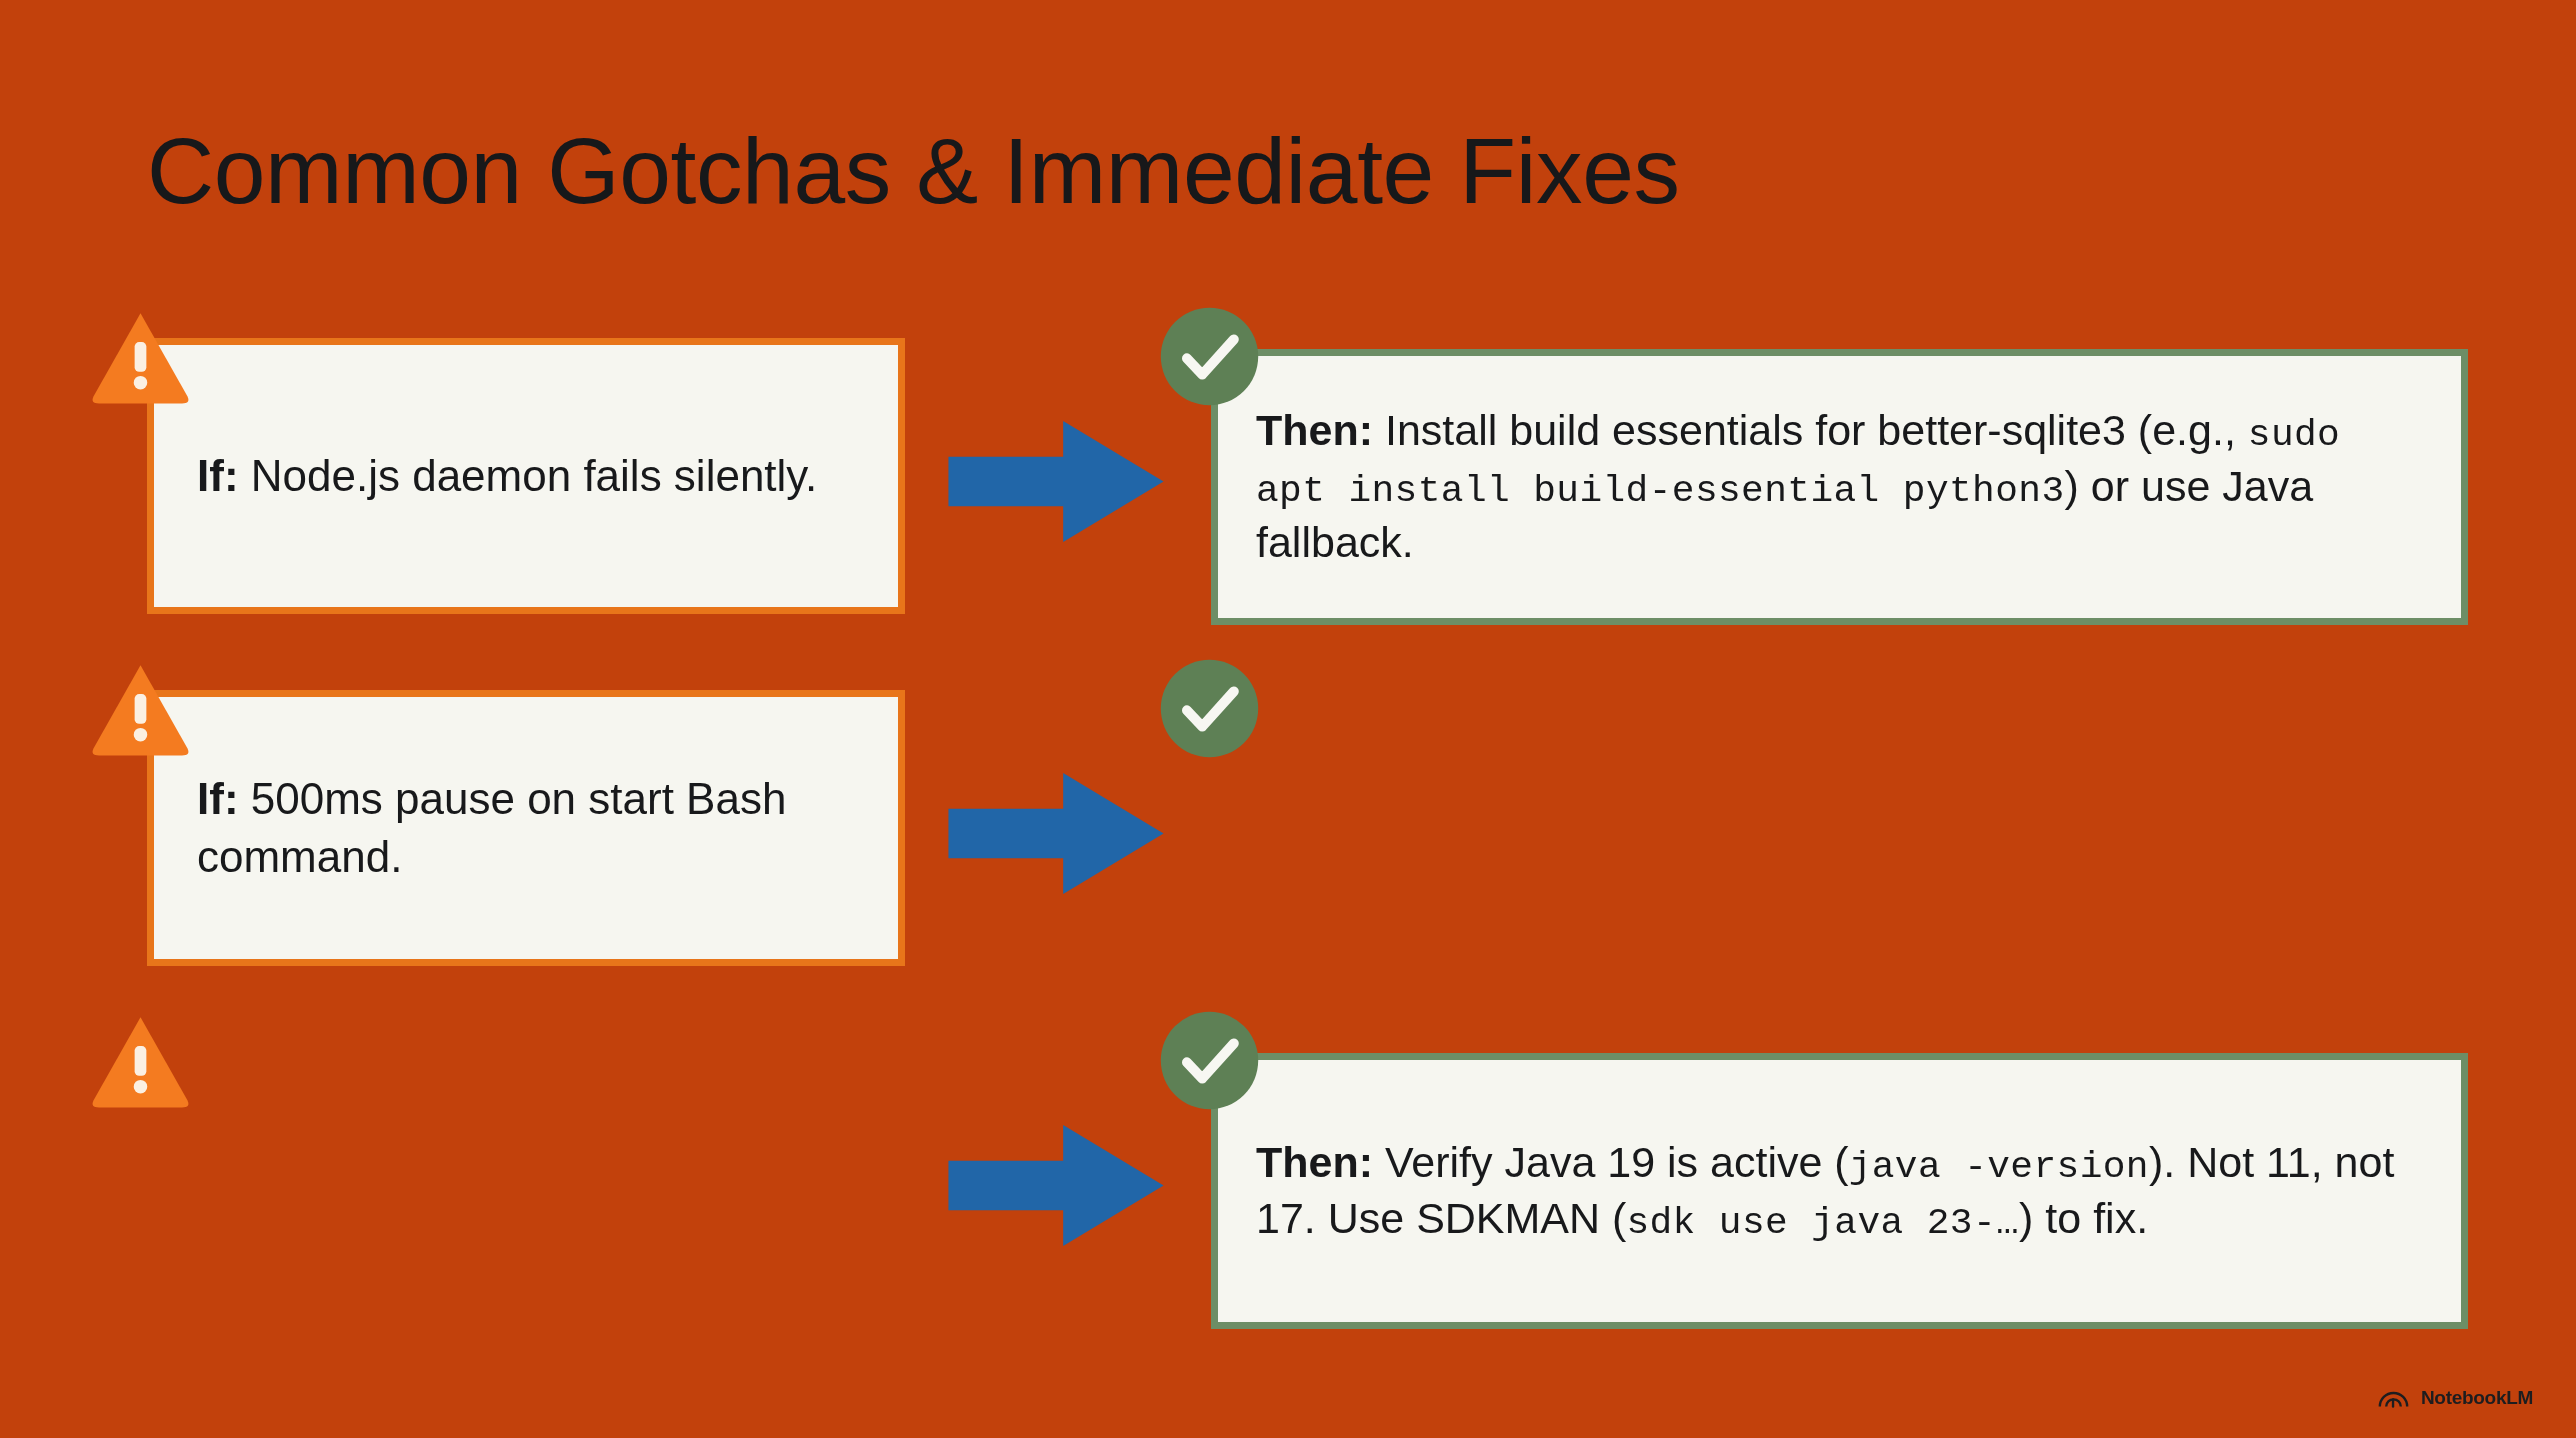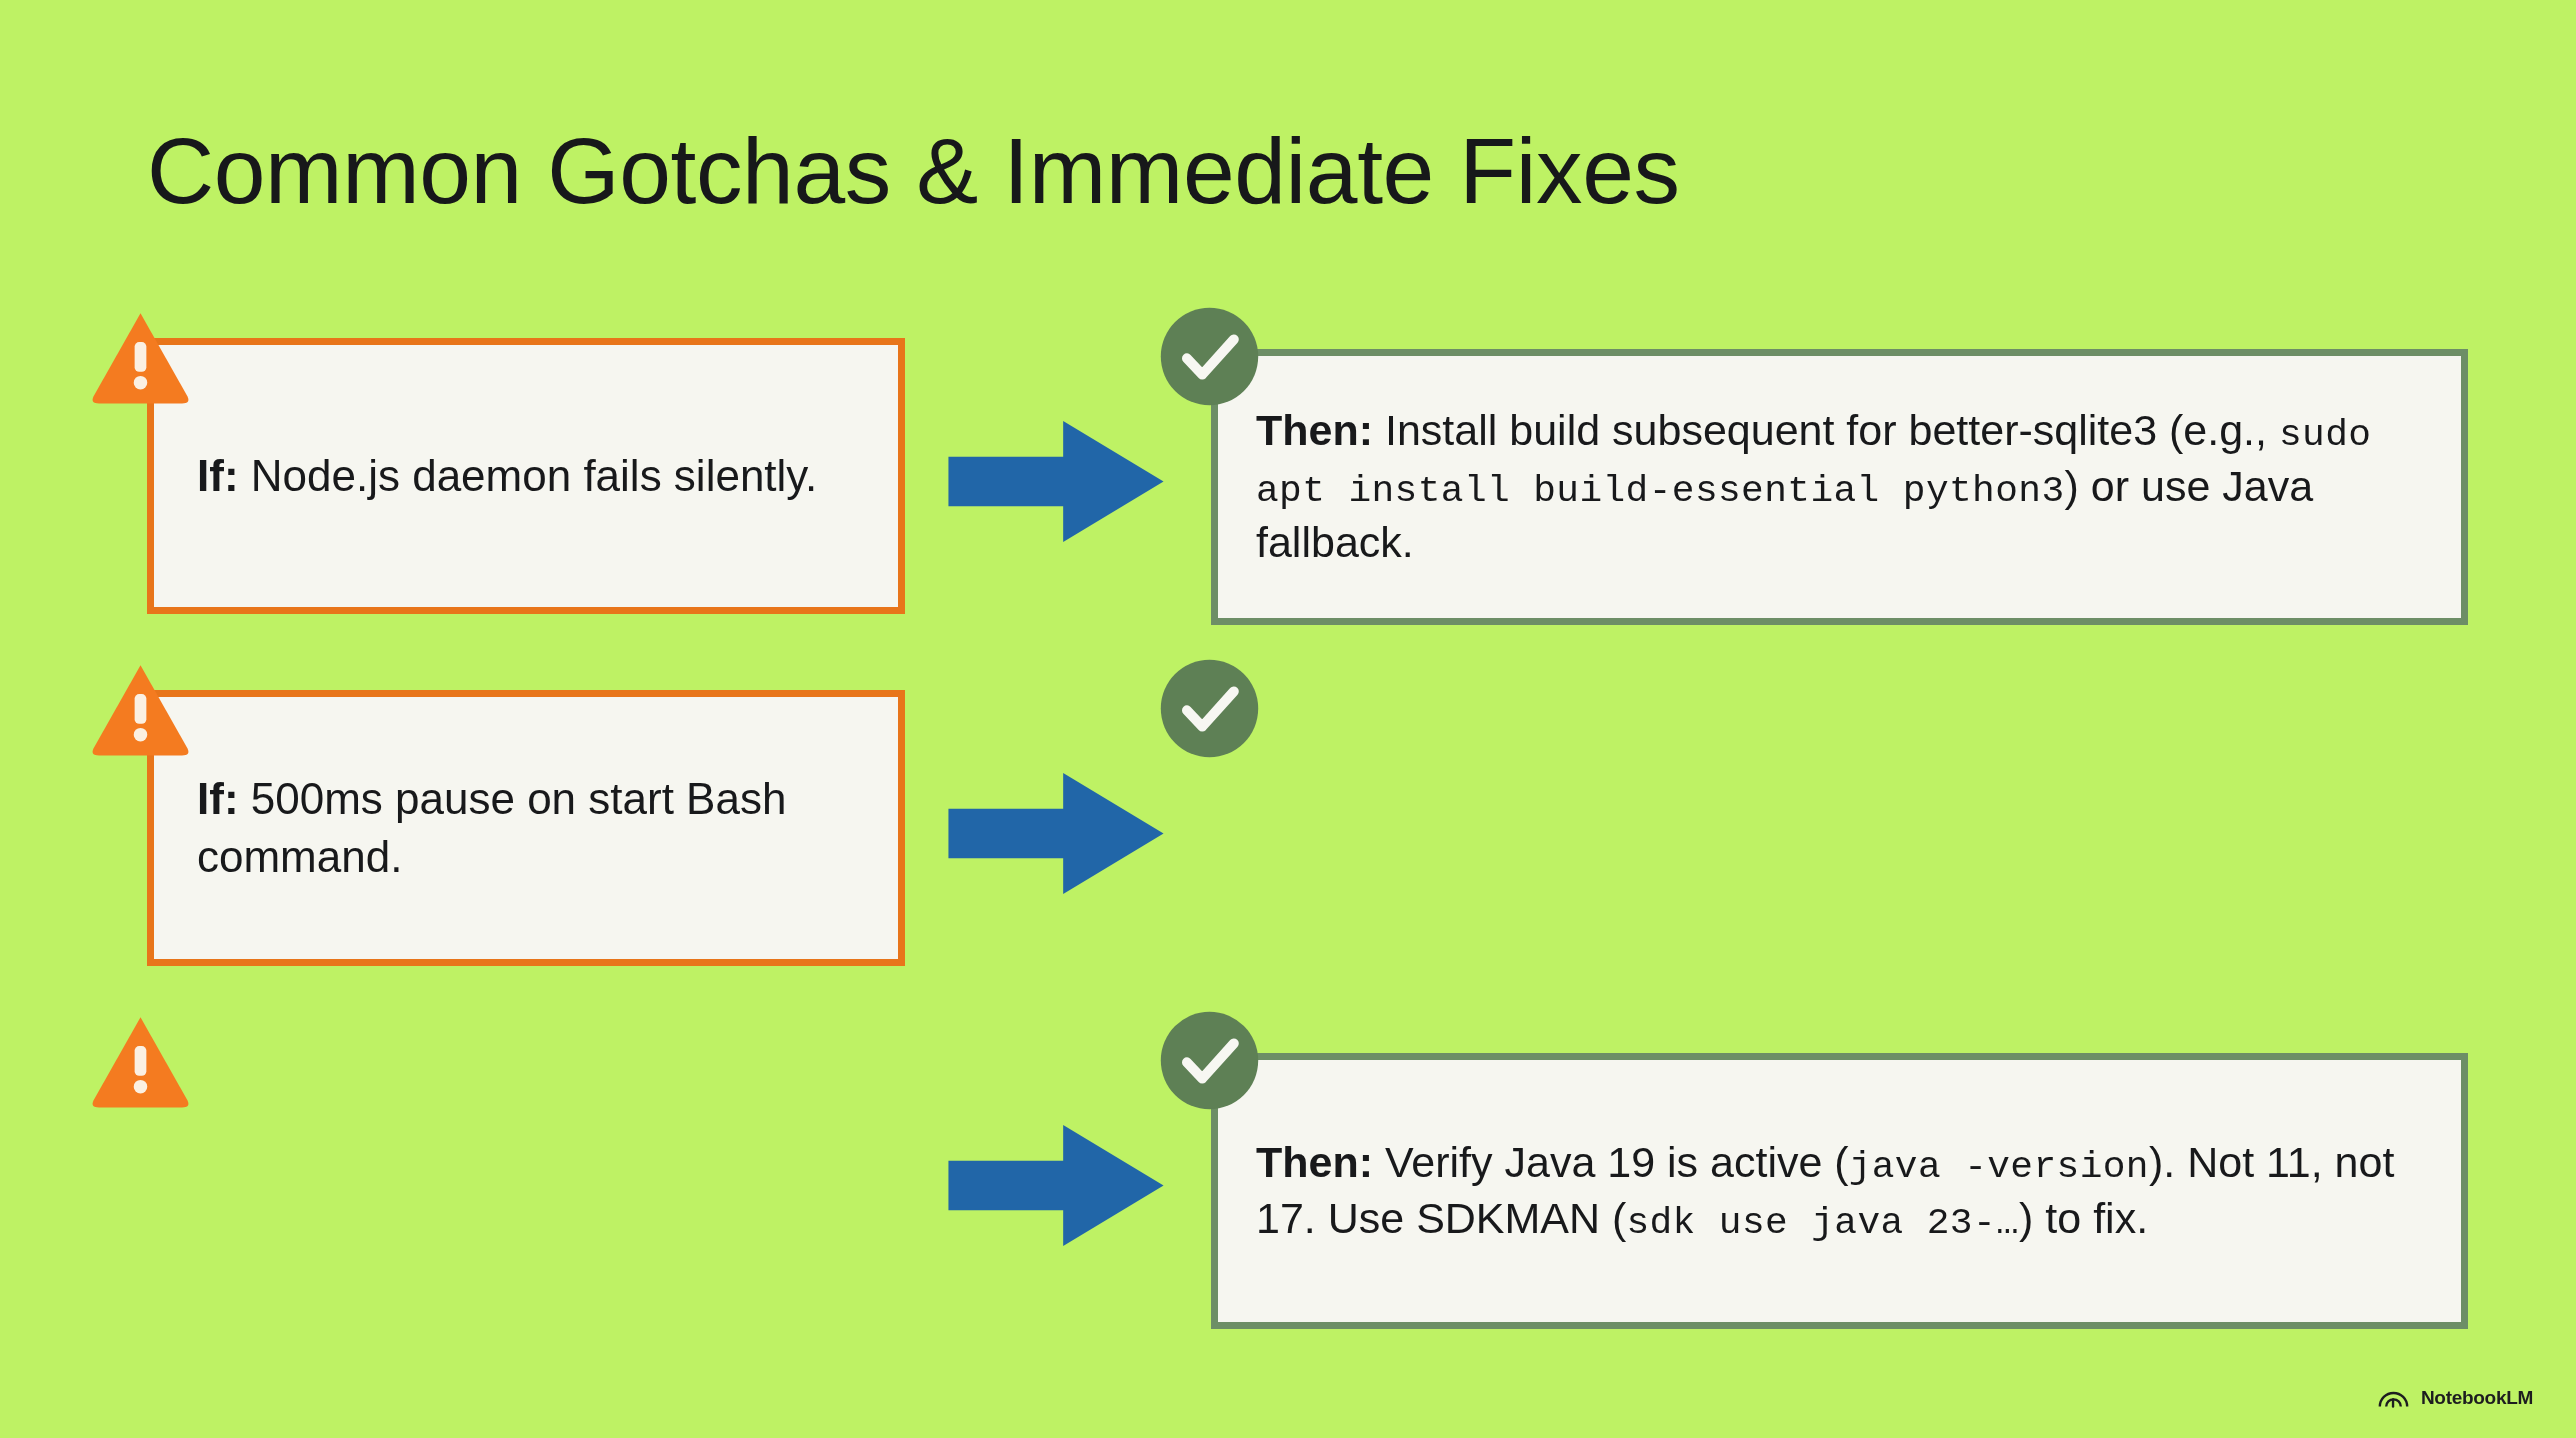--- a/index.html
+++ b/index.html
@@ -10,21 +10,21 @@
   }
   body {
     font-family: "Liberation Sans", sans-serif;
     -webkit-font-smoothing: antialiased;
   }
 
   .slide {
     position: relative;
     width: 2576px;
     height: 1438px;
-    background: #bef264;
+    background: #c2410c;
     overflow: hidden;
     box-sizing: border-box;
   }
 
   
   .slide-title {
     position: absolute;
     left: 147px;
     top: 119px;
     font-size: 93px;
@@ -164,21 +164,21 @@
         <path d="M0 40 L128 40 L128 0 L240 67.5 L128 135 L128 95 L0 95 Z" fill="#2166a8"></path>
       </svg>
 
       <svg class="icon-check" viewBox="0 0 112 112">
         <circle cx="56" cy="56" r="54" fill="#5e8055"></circle>
         <path d="M31 58 L48 76 L83 37" fill="none" stroke="#f7f7f2" stroke-width="11" stroke-linecap="round" stroke-linejoin="round"></path>
       </svg>
 
       <div class="card card-then">
         <div class="card-text">
-          <span class="lead">Then:</span><span> Install build subsequent for better-sqlite3 (e.g., </span><code>sudo apt install build-essential python3</code><span>) or use Java fallback.</span>
+          <span class="lead">Then:</span><span> Install build essentials for better-sqlite3 (e.g., </span><code>sudo apt install build-essential python3</code><span>) or use Java fallback.</span>
         </div>
       </div>
     </div>
 
     <div class="row">
 
       <div class="card card-if">
         <div class="card-text">
           <span class="lead">If:</span><span> 500ms pause on start Bash command.</span>
         </div>

